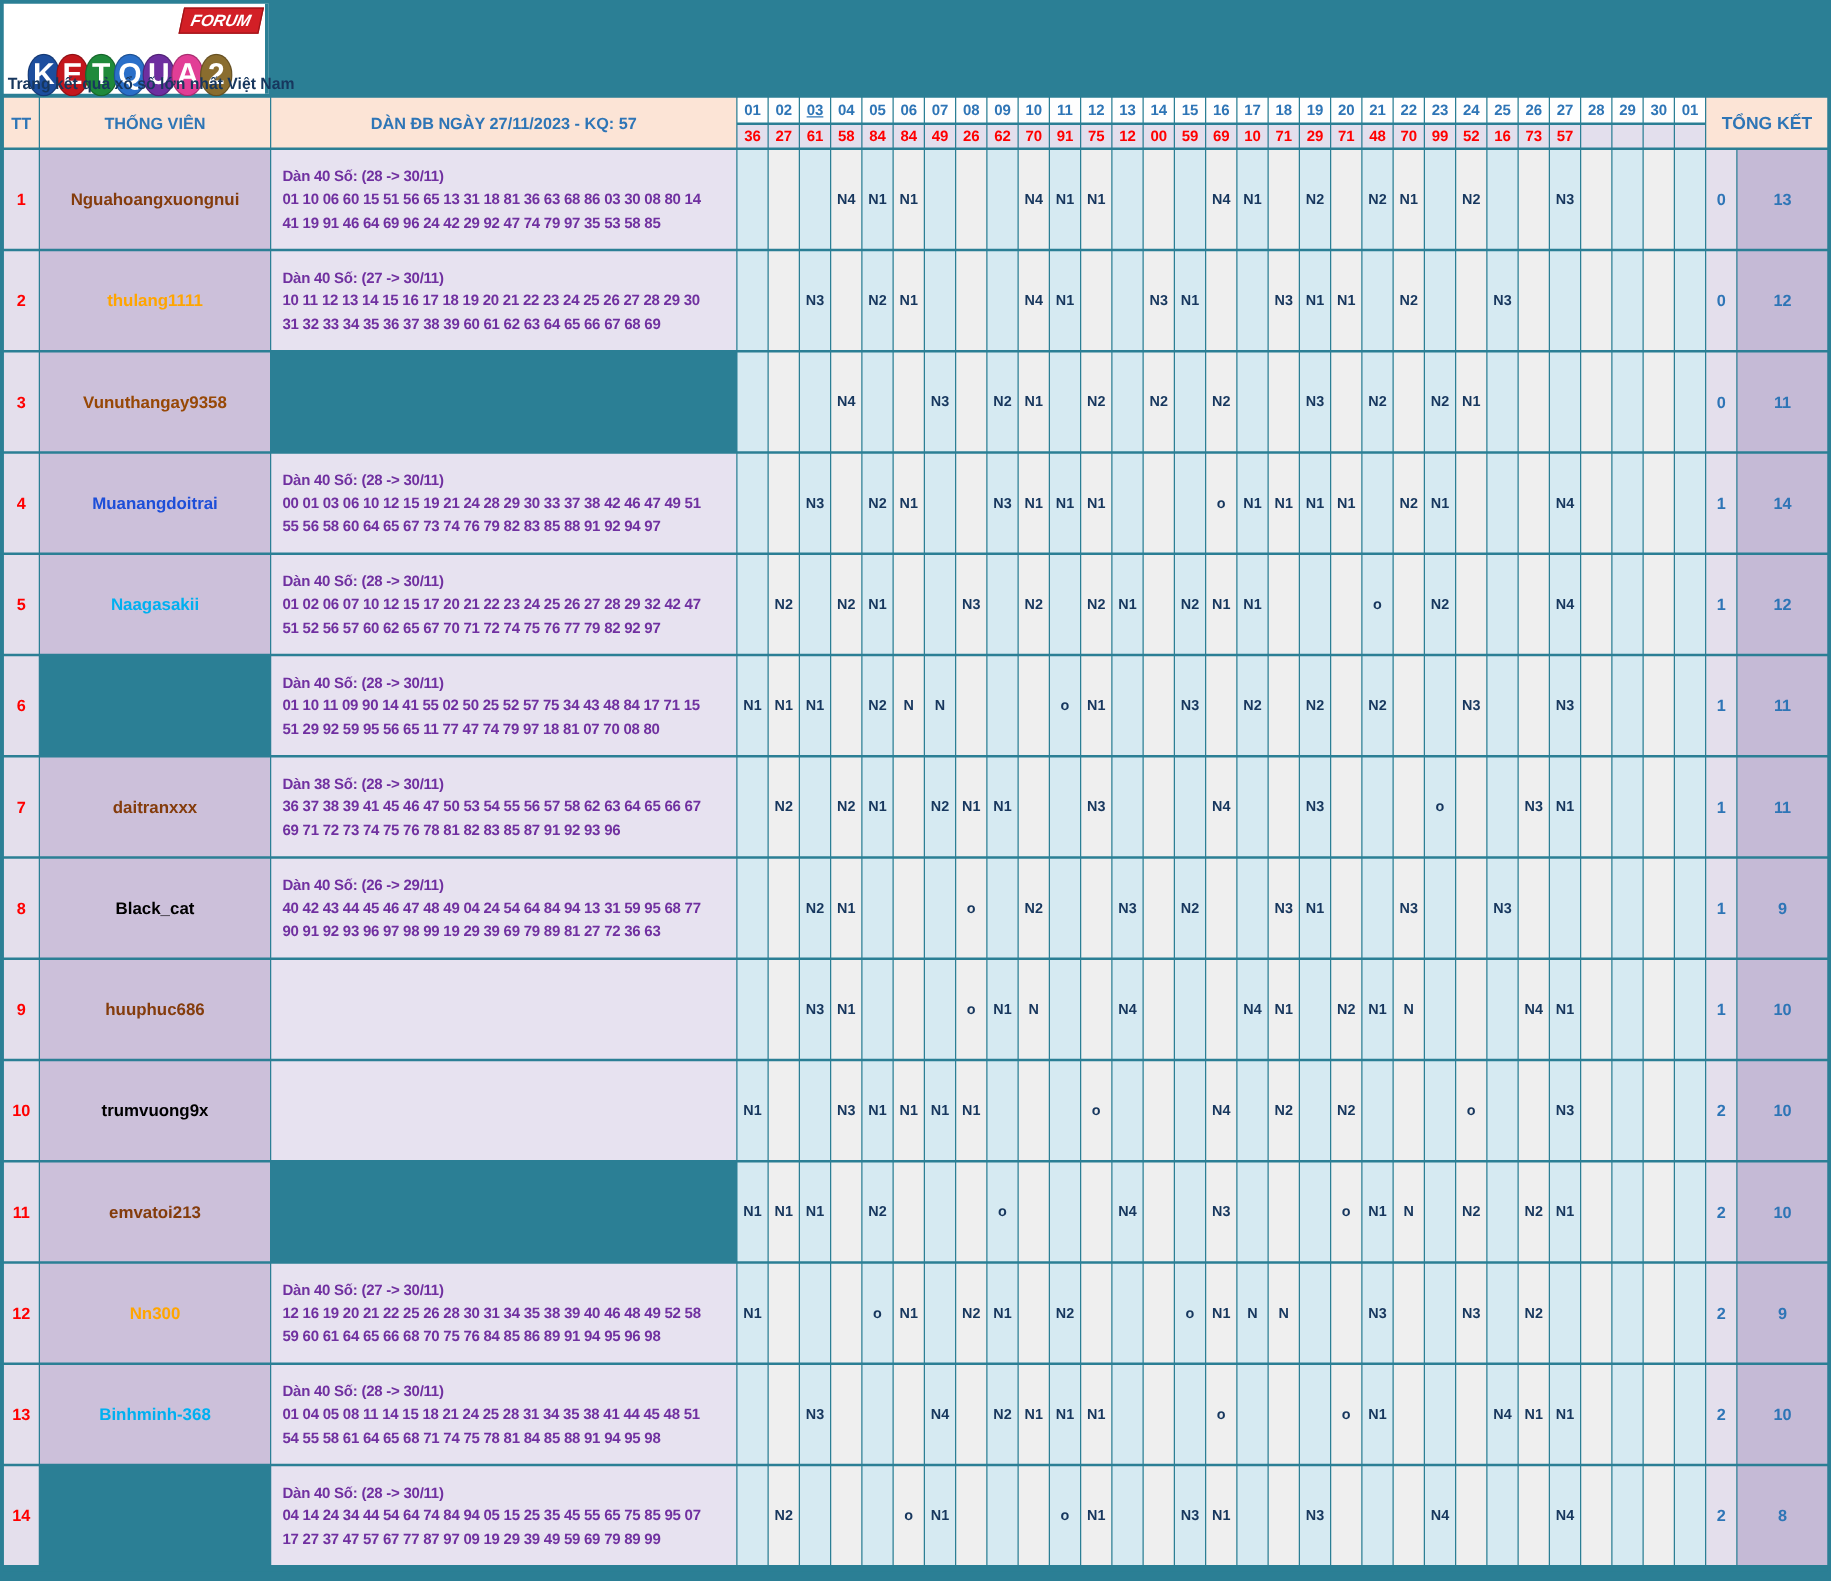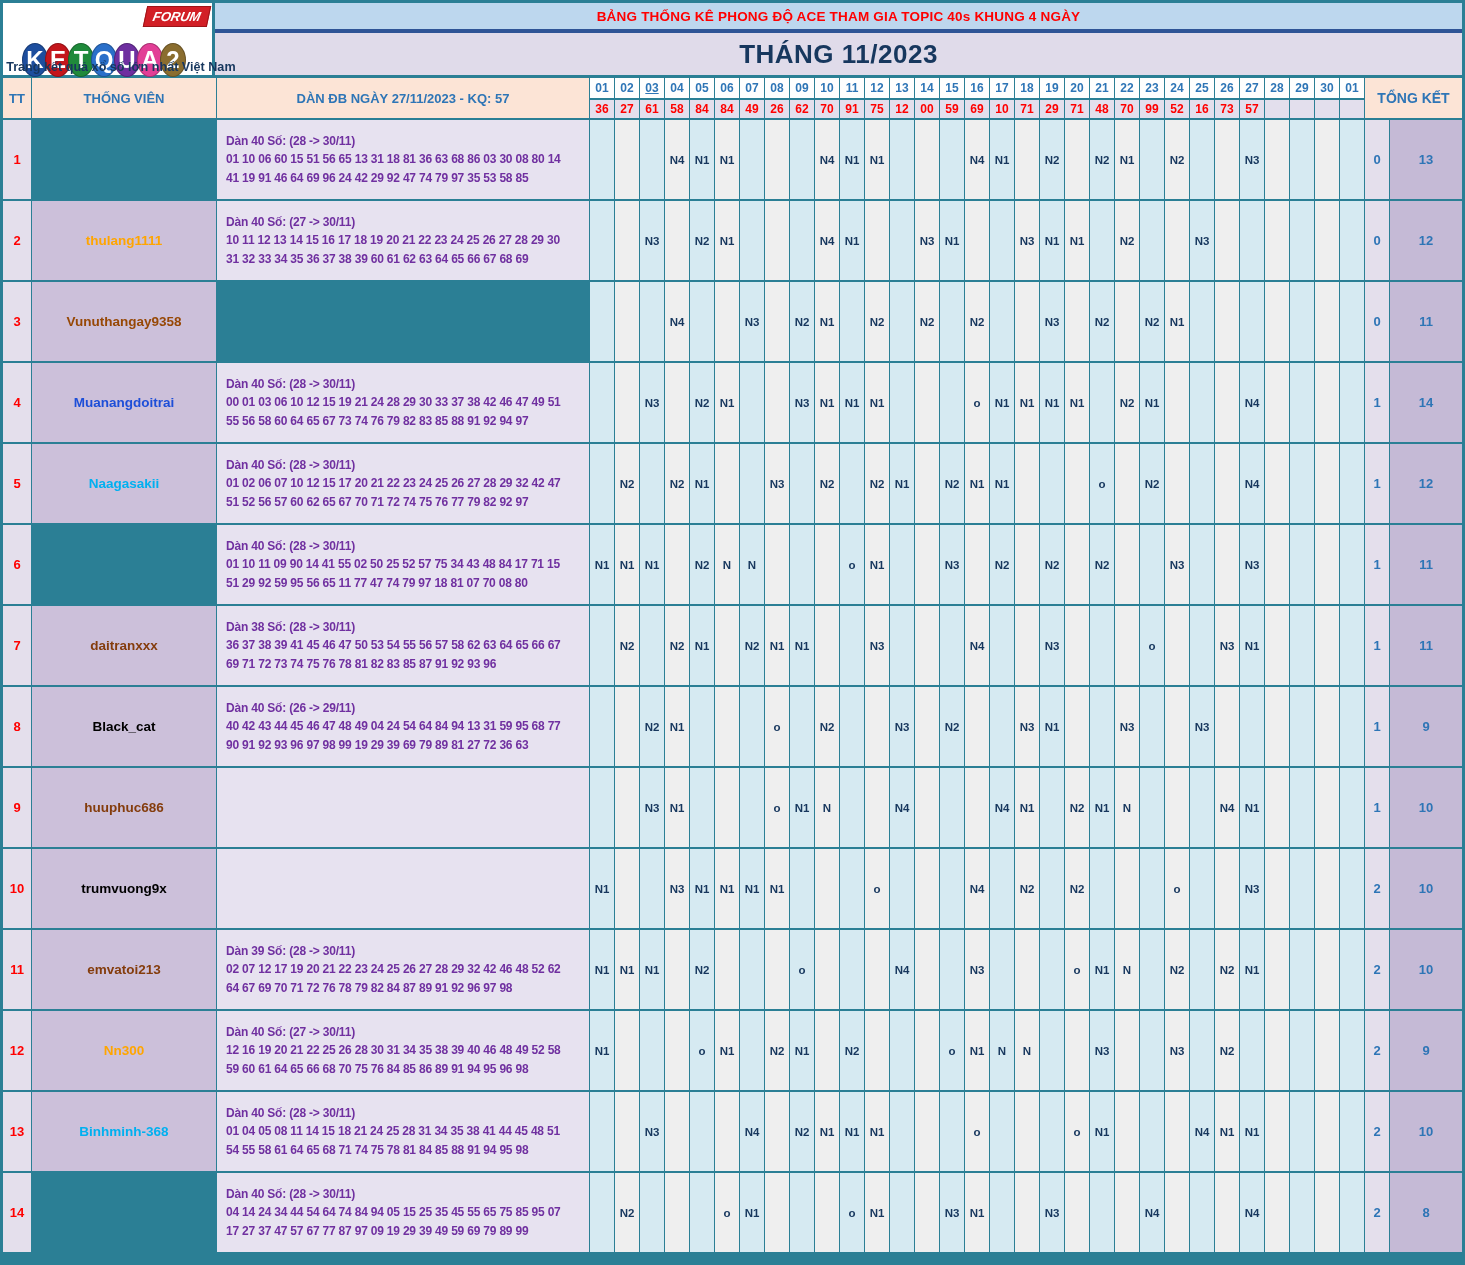--- a/index.html
+++ b/index.html
@@ -36,24 +36,20 @@
 </style>
 </head>
 <body>
 
 <div class="frame">
   <div class="top">
     <div class="logo">
       <div class="logo-letters" id="logo-letters"><span class="logo-letter" style="background: rgb(29, 78, 158);">K</span><span class="logo-letter" style="background: rgb(196, 22, 28);">E</span><span class="logo-letter" style="background: rgb(31, 138, 59);">T</span><span class="logo-letter" style="background: rgb(42, 111, 201);">Q</span><span class="logo-letter" style="background: rgb(110, 47, 160);">U</span><span class="logo-letter" style="background: rgb(226, 62, 150);">A</span><span class="logo-letter" style="background: rgb(138, 109, 47);">2</span></div>
       <div class="forum-badge">FORUM</div>
       <div class="tagline">Trang kết quả xổ số lớn nhất Việt Nam</div>
-    </div>
-    <div class="bands">
-      <div class="band1">BẢNG THỐNG KÊ PHONG ĐỘ ACE THAM GIA TOPIC 40s KHUNG 4 NGÀY</div>
-      <div class="band2">THÁNG 11/2023</div>
     </div>
   </div>
 
   <div id="table-grid">
     <div class="cell h-tt">TT</div>
     <div class="cell h-member">THỐNG VIÊN</div>
     <div class="cell h-dan">DÀN ĐB NGÀY 27/11/2023 - KQ: 57</div>
     <div class="cell h-total">TỔNG KẾT</div>
 
   <div class="cell day-h" style="grid-area: 1 / 4;">01</div>
@@ -112,20 +108,21 @@
       <div class="cell kq" style="grid-area: 2 / 26;">99</div>
       <div class="cell kq" style="grid-area: 2 / 27;">52</div>
       <div class="cell kq" style="grid-area: 2 / 28;">16</div>
       <div class="cell kq" style="grid-area: 2 / 29;">73</div>
       <div class="cell kq" style="grid-area: 2 / 30;">57</div>
       <div class="cell kq" style="grid-area: 2 / 31;"></div>
       <div class="cell kq" style="grid-area: 2 / 32;"></div>
       <div class="cell kq" style="grid-area: 2 / 33;"></div>
       <div class="cell kq" style="grid-area: 2 / 34;"></div>
       <div class="cell tt" style="grid-area: 3 / 1;">1</div>
+      <div class="cell member" style="grid-area: 3 / 2; color: rgb(132, 60, 12);">Nguahoangxuongnui</div>
       <div class="cell dan" style="grid-area: 3 / 3;">
         <div>Dàn 40 Số: (28 -&gt; 30/11)</div>
         <div>01 10 06 60 15 51 56 65 13 31 18 81 36 63 68 86 03 30 08 80 14</div>
         <div>41 19 91 46 64 69 96 24 42 29 92 47 74 79 97 35 53 58 85</div>
       </div>
       <div class="cell day odd" style="grid-area: 3 / 4;"></div>
       <div class="cell day even" style="grid-area: 3 / 5;"></div>
       <div class="cell day odd" style="grid-area: 3 / 6;"></div>
       <div class="cell day even" style="grid-area: 3 / 7;">N4</div>
       <div class="cell day odd" style="grid-area: 3 / 8;">N1</div>
@@ -498,25 +495,20 @@
       <div class="cell day even" style="grid-area: 12 / 29;"></div>
       <div class="cell day odd" style="grid-area: 12 / 30;">N3</div>
       <div class="cell day even" style="grid-area: 12 / 31;"></div>
       <div class="cell day odd" style="grid-area: 12 / 32;"></div>
       <div class="cell day even" style="grid-area: 12 / 33;"></div>
       <div class="cell day odd" style="grid-area: 12 / 34;"></div>
       <div class="cell tk1" style="grid-area: 12 / 35;">2</div>
       <div class="cell tk2" style="grid-area: 12 / 36;">10</div>
       <div class="cell tt" style="grid-area: 13 / 1;">11</div>
       <div class="cell member" style="grid-area: 13 / 2; color: rgb(132, 60, 12);">emvatoi213</div>
-      <div class="cell dan" style="grid-area: 13 / 3;">
-        <div>Dàn 39 Số: (28 -&gt; 30/11)</div>
-        <div>02 07 12 17 19 20 21 22 23 24 25 26 27 28 29 32 42 46 48 52 62</div>
-        <div>64 67 69 70 71 72 76 78 79 82 84 87 89 91 92 96 97 98</div>
-      </div>
       <div class="cell day odd" style="grid-area: 13 / 4;">N1</div>
       <div class="cell day even" style="grid-area: 13 / 5;">N1</div>
       <div class="cell day odd" style="grid-area: 13 / 6;">N1</div>
       <div class="cell day even" style="grid-area: 13 / 7;"></div>
       <div class="cell day odd" style="grid-area: 13 / 8;">N2</div>
       <div class="cell day even" style="grid-area: 13 / 9;"></div>
       <div class="cell day odd" style="grid-area: 13 / 10;"></div>
       <div class="cell day even" style="grid-area: 13 / 11;"></div>
       <div class="cell day odd" style="grid-area: 13 / 12;">o</div>
       <div class="cell day even" style="grid-area: 13 / 13;"></div>

